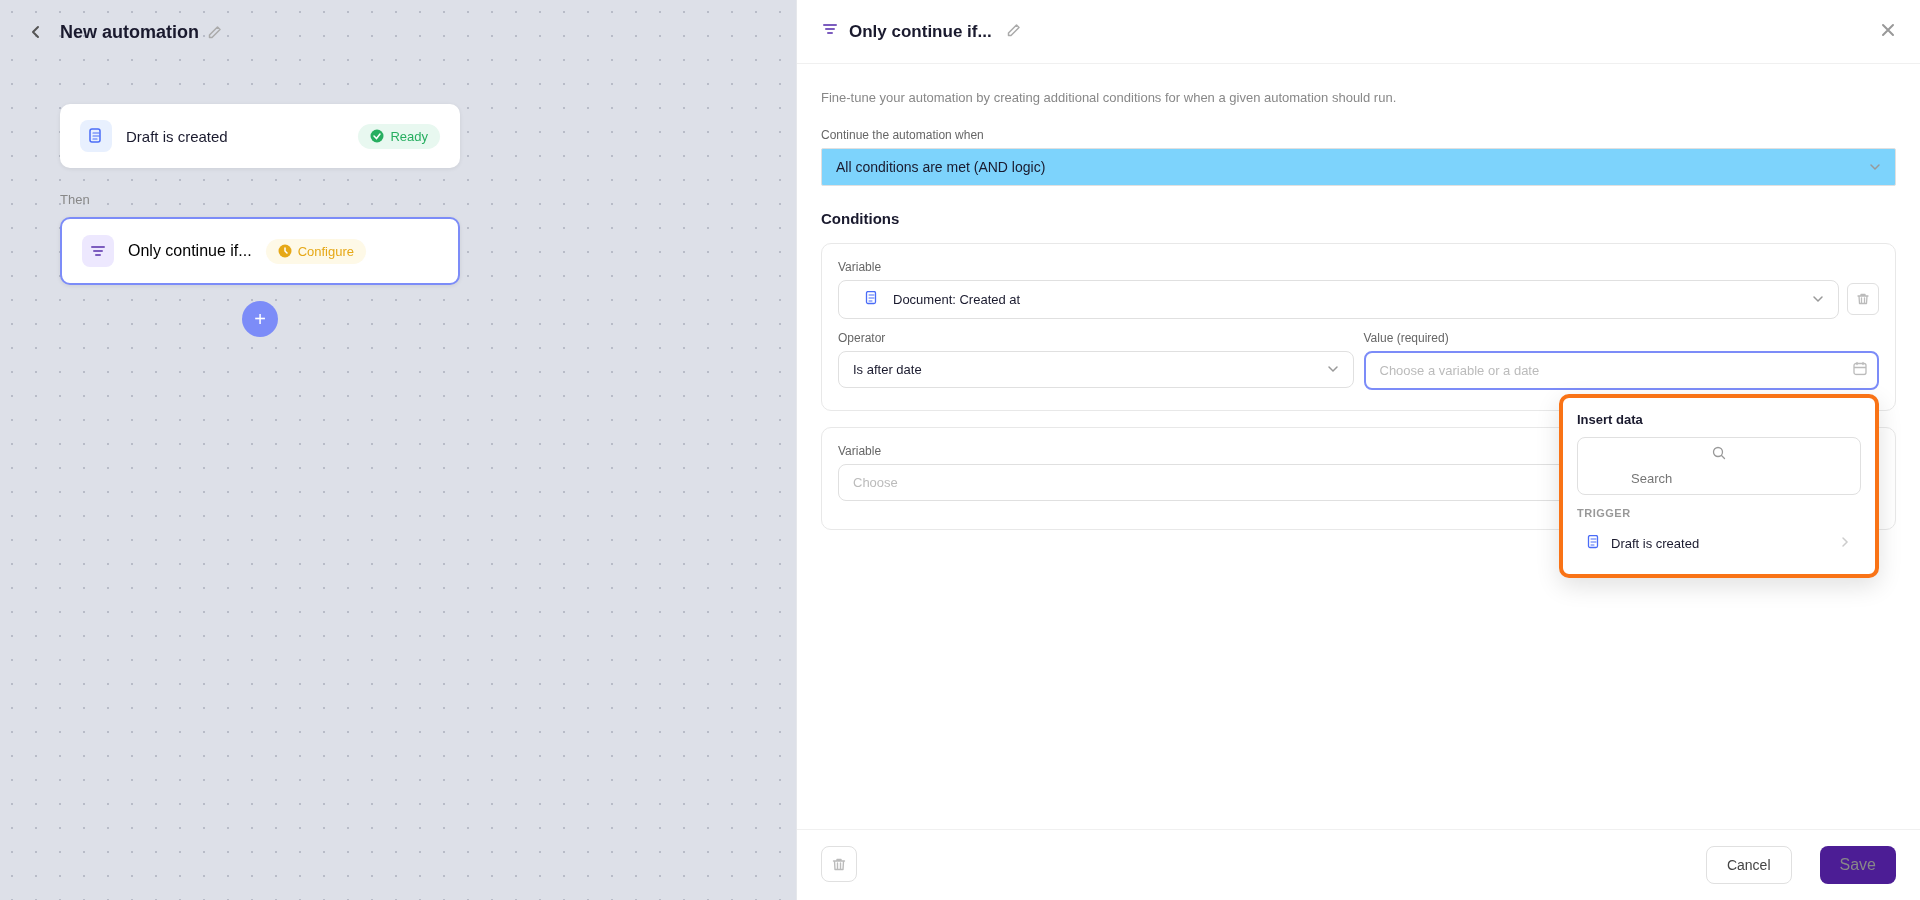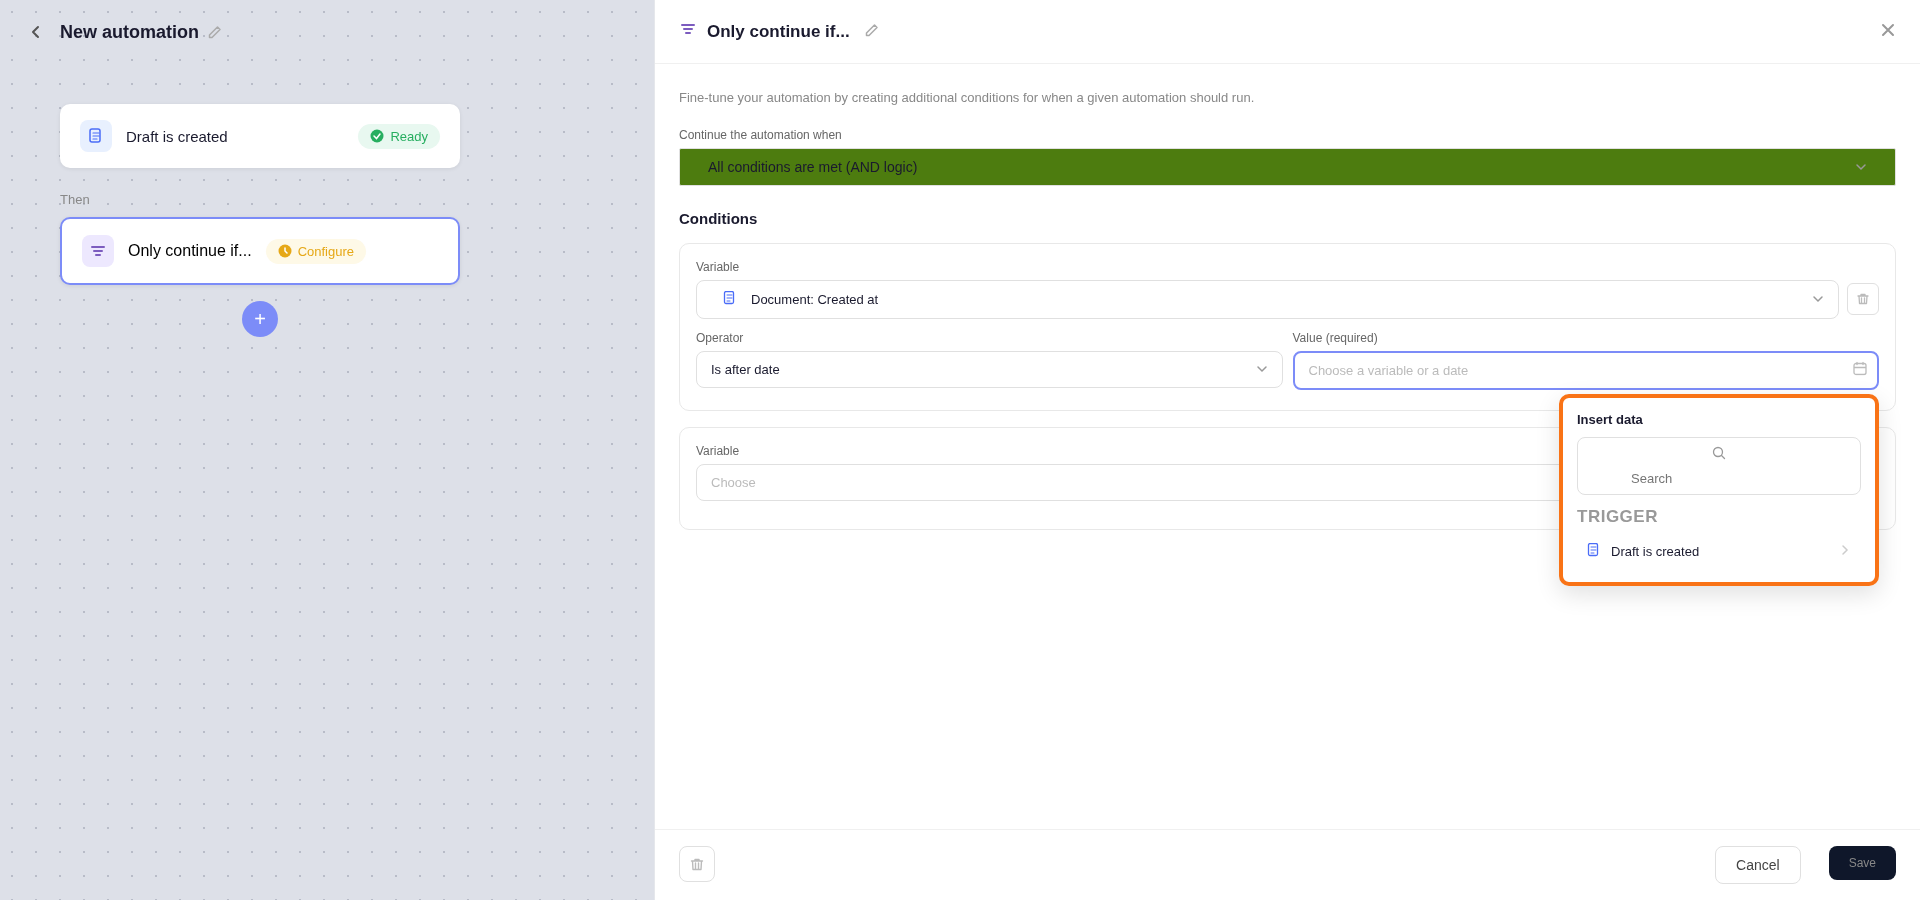--- a/index.html
+++ b/index.html
@@ -1,20 +1,20 @@
 <!DOCTYPE html>
 <html><head>
   <meta charset="utf-8">
   <style>
     * { box-sizing: border-box; margin: 0; padding: 0; }
     body { font-family: -apple-system, BlinkMacSystemFont, 'Segoe UI', sans-serif; background: #e8e9ed; width: 1920px; height: 900px; overflow: hidden; display: flex; }
 
     
     .left-panel {
-      width: 654px;
+      width: 796px;
       height: 900px;
       background: #dde0e8;
       background-image: radial-gradient(circle, #b8bcc8 1px, transparent 1px);
       background-size: 24px 24px;
       position: relative;
       flex-shrink: 0;
     }
 
     .top-bar {
       display: flex;
@@ -206,24 +206,24 @@
       font-size: 12px;
       color: #666;
       margin-bottom: 6px;
       font-weight: 500;
     }
 
     .select-field {
       width: 100%;
       border: 1px solid #e0e0e0;
       border-radius: 2px;
-      padding: 10px 28px;
+      padding: 10px 14px;
       font-size: 14px;
       color: #1a1a2e;
-      background: #4d7c0f;
+      background: #7dd3fc;
       display: flex; align-items: center; justify-content: space-between;
       cursor: pointer;
       margin-bottom: 24px;
     }
 
     .conditions-section-title {
       font-size: 15px;
       font-weight: 600;
       color: #1a1a2e;
       margin-bottom: 16px;
@@ -347,21 +347,21 @@
 
     .search-box input {
       border: none; outline: none;
       font-size: 13px; color: #666;
       flex: 1; background: transparent;
     }
 
     .search-icon { color: #999; font-size: 14px; }
 
     .trigger-section-label {
-      font-size: 17px;
+      font-size: 11px;
       color: #999;
       font-weight: 600;
       text-transform: uppercase;
       letter-spacing: 0.5px;
       margin-bottom: 8px;
     }
 
     .dropdown-item {
       display: flex; align-items: center;
       padding: 8px 10px;
@@ -422,24 +422,24 @@
       background: white;
       border-radius: 8px;
       padding: 10px 20px;
       font-size: 14px;
       color: #444;
       cursor: pointer;
     }
 
     .save-btn {
       border: none;
-      background: #0f172a;
+      background: #4c1d95;
       border-radius: 8px;
       padding: 10px 20px;
-      font-size: 12px;
+      font-size: 16px;
       color: #888;
       cursor: pointer;
     }
   </style>
 </head>
 <body>
 
 <div class="left-panel">
   <div class="top-bar">
     <button class="back-btn">

